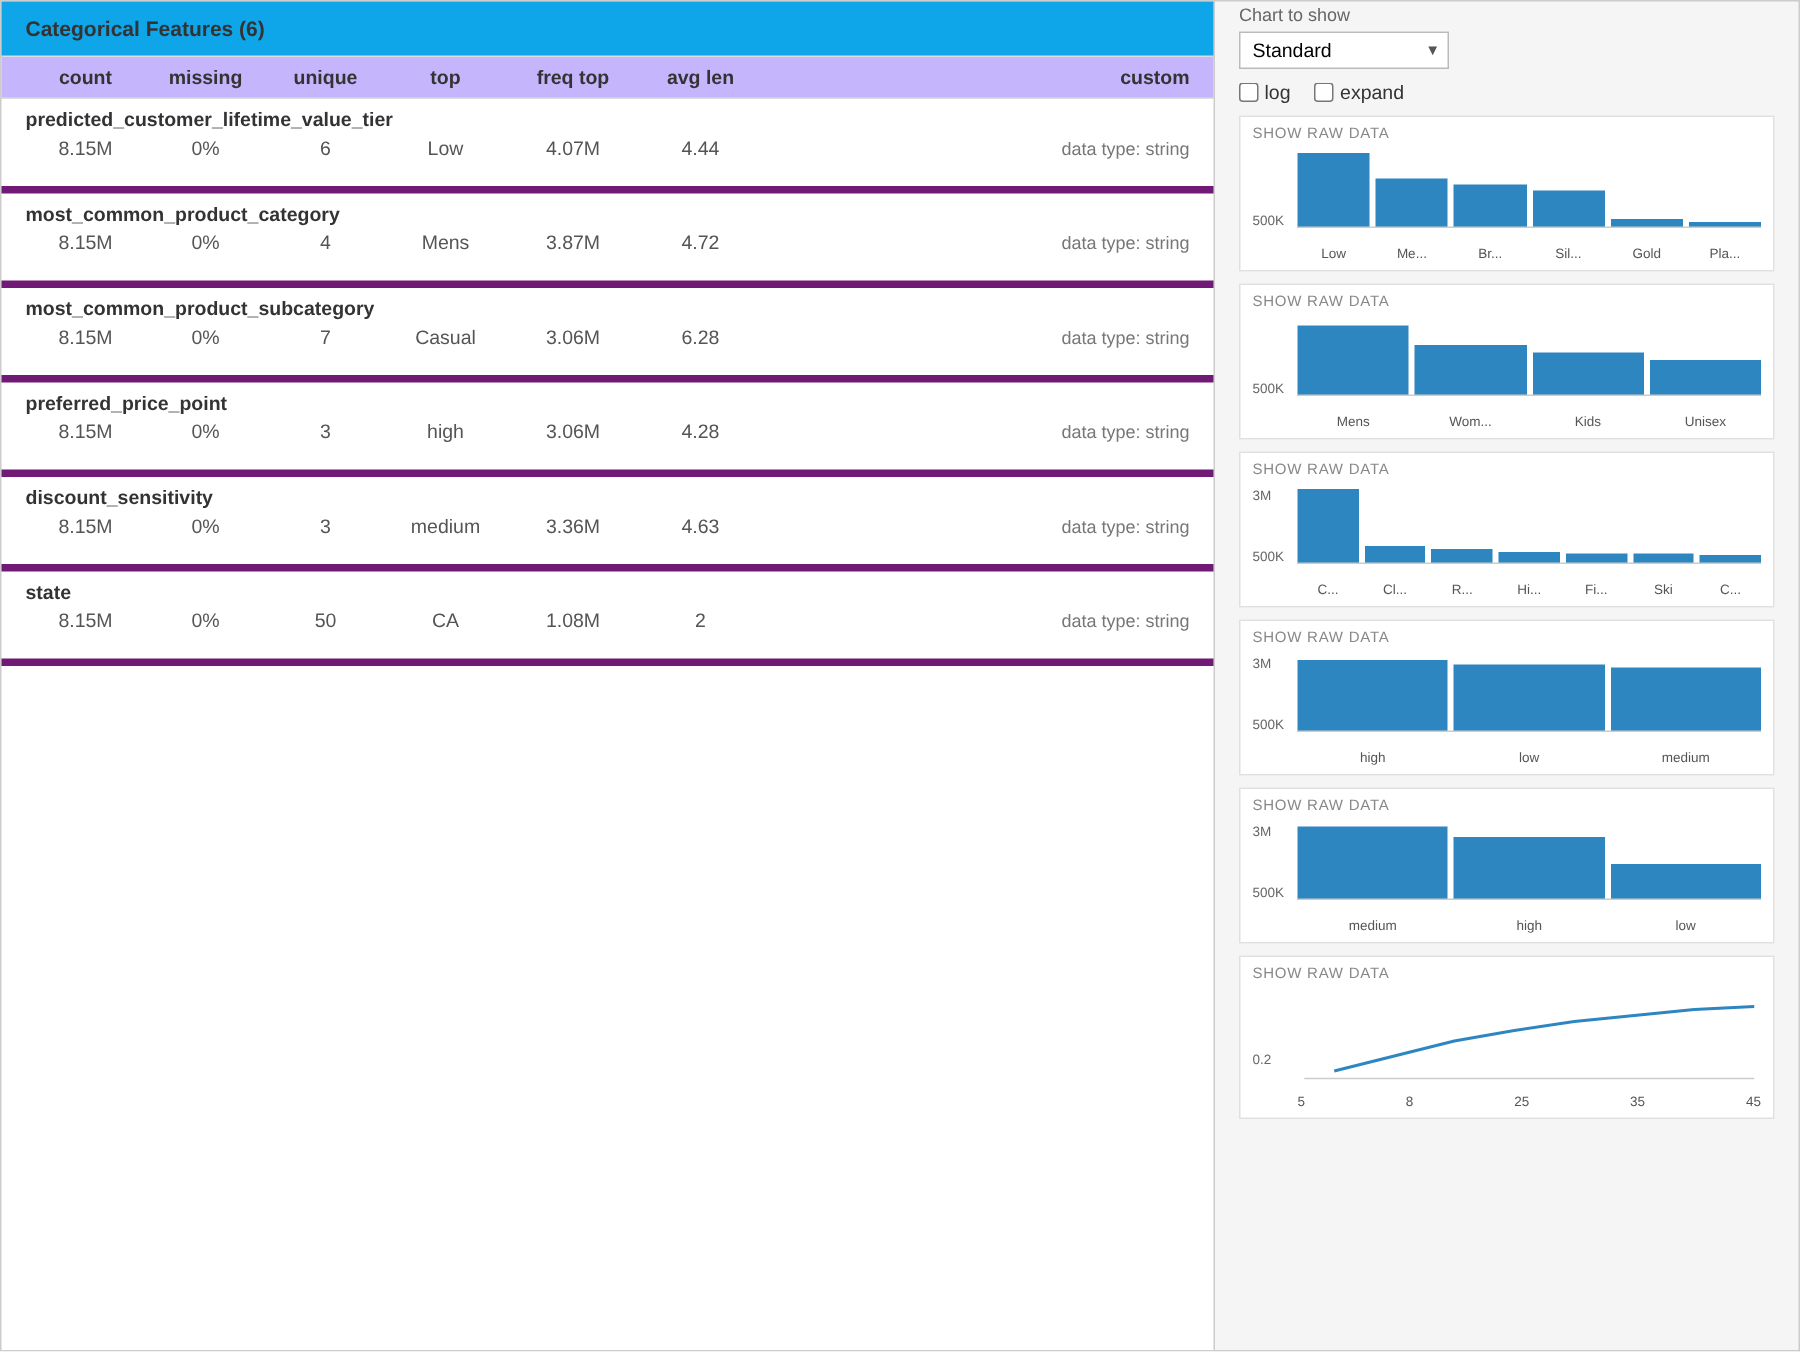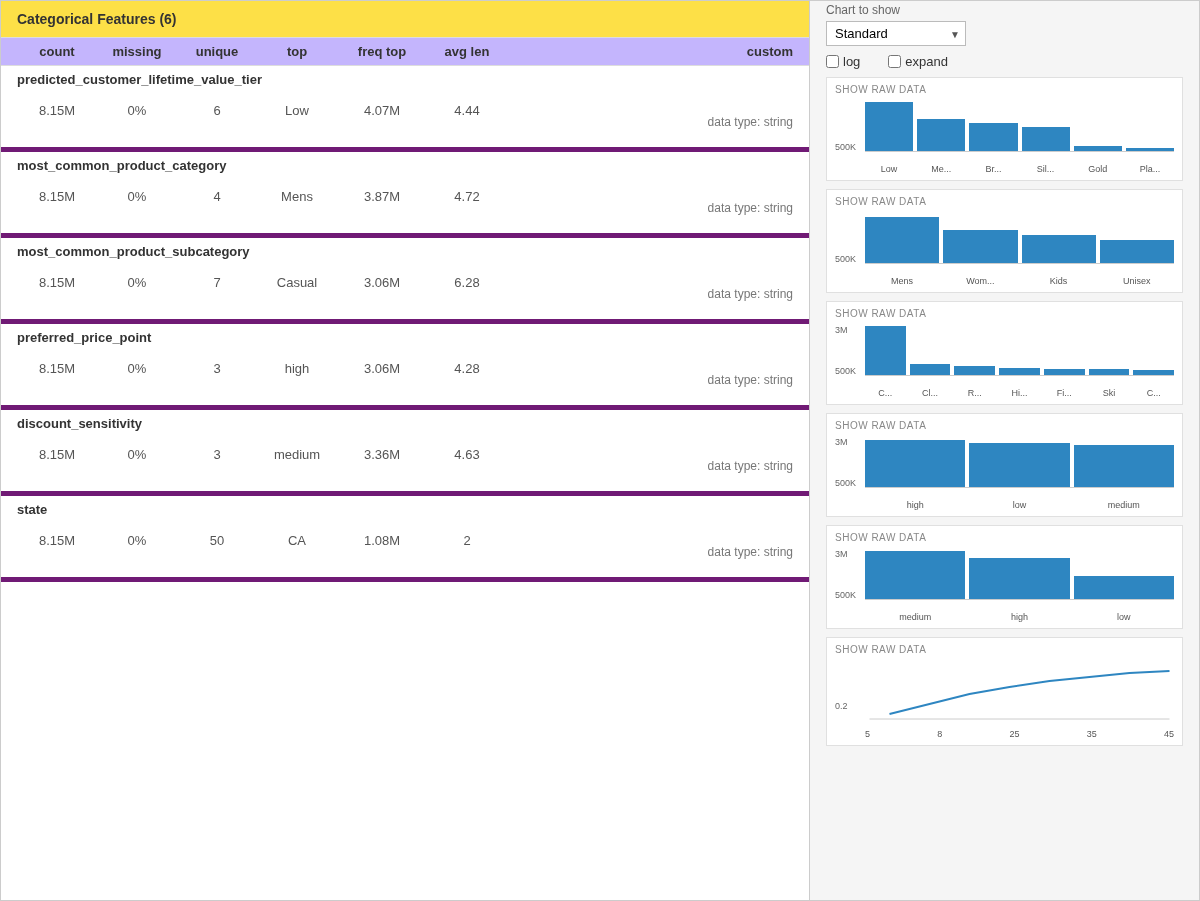--- a/index.html
+++ b/index.html
@@ -3,45 +3,45 @@
   <meta charset="utf-8">
   <style>
     * { box-sizing: border-box; margin: 0; padding: 0; }
     body { font-family: 'Segoe UI', Arial, sans-serif; font-size: 13px; background: #fff; color: #333; }
     
     .outer { display: flex; width: 1200px; min-height: 901px; }
     
     .left-panel { flex: 0 0 810px; border: 1px solid #ccc; }
     .right-panel { flex: 0 0 390px; border: 1px solid #ccc; border-left: none; background: #f5f5f5; padding: 2px 16px; }
     
-    .panel-header { padding: 10px 16px; font-weight: bold; font-size: 14px; border-bottom: 1px solid #ddd; background: #fde047; }
+    .panel-header { padding: 10px 16px; font-weight: bold; font-size: 14px; border-bottom: 1px solid #ddd; background: #0ea5e9; }
     
     .col-headers { display: flex; align-items: center; padding: 6px 16px; background: #c4b5fd; border-bottom: 1px solid #ddd; }
     .col-h { text-align: center; font-weight: bold; font-size: 13px; color: #333; }
     .col-count { width: 80px; }
     .col-missing { width: 80px; }
     .col-unique { width: 80px; }
     .col-top { width: 80px; }
     .col-freqtop { width: 90px; }
     .col-avglen { width: 80px; }
     .col-custom { flex: 1; text-align: right; }
     
     .feature-row { border-bottom: 5px solid #701a75; padding: 6px 16px 18px; }
     .feature-name { font-weight: bold; font-size: 13px; margin-bottom: 4px; }
     .feature-stats { display: flex; align-items: center; }
     .stat-cell { text-align: center; color: #555; font-size: 13px; }
-    .custom-cell { flex: 1; text-align: right; color: #777; font-size: 12px; margin-top: 24px; }
+    .custom-cell { flex: 1; text-align: right; color: #777; font-size: 12px; }
     
     
     .chart-to-show-label { font-size: 12px; color: #666; margin-bottom: 4px; }
     .chart-select-row { display: flex; align-items: flex-start; margin-bottom: 8px; }
     .chart-select { border: 1px solid #bbb; background: #fff; padding: 4px 24px 4px 8px; font-size: 13px; appearance: none; position: relative; cursor: pointer; width: 140px; }
     .select-wrapper { position: relative; display: inline-block; }
     .select-arrow { position: absolute; right: 6px; top: 50%; transform: translateY(-50%); font-size: 10px; pointer-events: none; color: #555; }
-    .chart-options { display: flex; gap: 28px; align-items: center; }
+    .chart-options { display: flex; gap: 16px; align-items: center; }
     .checkbox-label { display: flex; align-items: center; gap: 4px; font-size: 13px; cursor: pointer; }
     .checkbox-label input { width: 13px; height: 13px; }
     
     .chart-section { margin-bottom: 8px; background: #fff; border: 1px solid #e0e0e0; padding: 6px 8px; }
     .show-raw-data { font-size: 10px; color: #888; text-transform: uppercase; letter-spacing: 0.5px; margin-bottom: 4px; cursor: pointer; }
     
     .bars-container { display: flex; align-items: flex-end; gap: 4px; height: 65px; padding-left: 30px; padding-bottom: 12px; position: relative; }
     .bar { background: #2e86c1; flex: 1; }
     
     .x-axis-line { position: absolute; bottom: 12px; left: 30px; right: 0; height: 1px; background: #ccc; }

